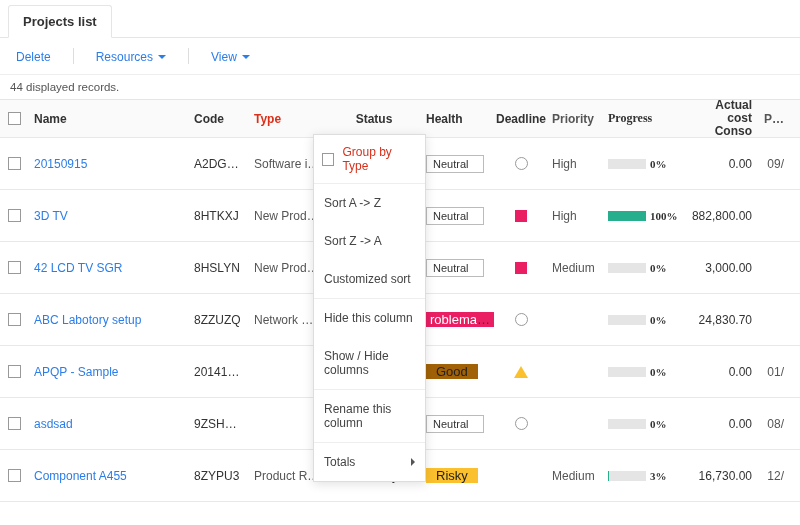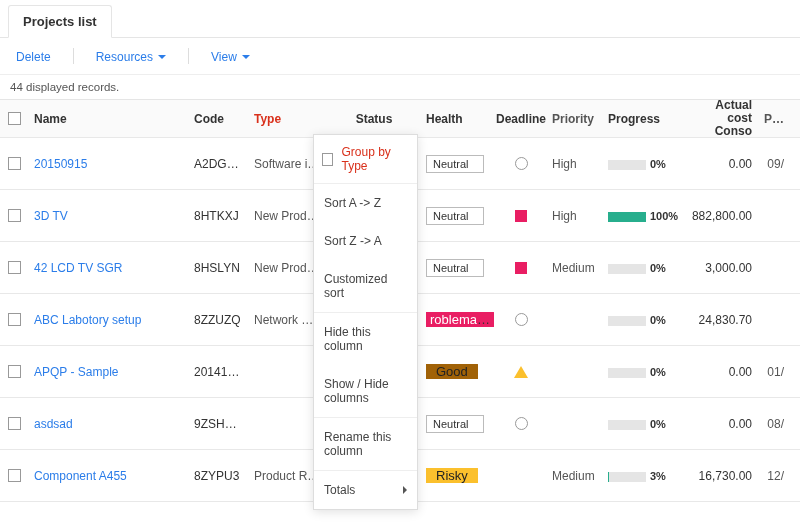--- a/index.html
+++ b/index.html
@@ -83,21 +83,21 @@
   .data-row { height: 52px; }
   .col { padding: 0 6px; overflow: hidden; text-overflow: ellipsis; white-space: nowrap; }
   .col-chk    { flex: 0 0 28px; display:flex; align-items:center; justify-content:center;}
   .col-name   { flex: 0 0 160px; }
   .col-code   { flex: 0 0 60px; font-size: 12px;}
   .col-type   { flex: 0 0 80px; font-size: 12px; color:#555;}
   .col-status { flex: 0 0 92px; text-align: center; font-size: 12px;}
   .col-health { flex: 0 0 76px; }
   .col-deadline { flex: 0 0 50px; display:flex; align-items:center; justify-content:center;}
   .col-priority { flex: 0 0 56px; font-size: 12px; color:#555;}
-  .col-progress { flex: 0 0 82px; display:flex; align-items:flex-end; gap:4px;}
+  .col-progress { flex: 0 0 82px; display:flex; align-items:center; gap:4px;font-family:Liberation Serif, serif;}
   .col-cost   { flex: 0 0 74px; text-align:right; font-size:12px;}
   .col-planned{ flex: 0 0 32px; font-size:12px; color:#555; text-align:right;}
 
   .hdr-type { color: #d9301b; }
   .link { color: #2b7de9; cursor: pointer; font-size: 12px;}
   .chk {
     width: 13px; height: 13px;
     border: 1px solid #999;
     background:#fff;
   }
@@ -139,21 +139,21 @@
     position:absolute; left:0; top:0; bottom:0;
     background:#27ae8d;
   }
   .bar-pct { font-size:11px; font-weight:600; width:28px; text-align:left;}
 
   
   .context-menu {
     position: absolute;
     top: 134px;
     left: 313px;
-    width: 105px;
+    width: 113px;
     background:#fff;
     border: 1px solid #ddd;
     box-shadow: 0 2px 10px rgba(0,0,0,.12);
     z-index: 100;
     font-size: 12px;
   }
   .cx-group {
     padding: 10px 8px;
     display:flex;
     align-items:center;

